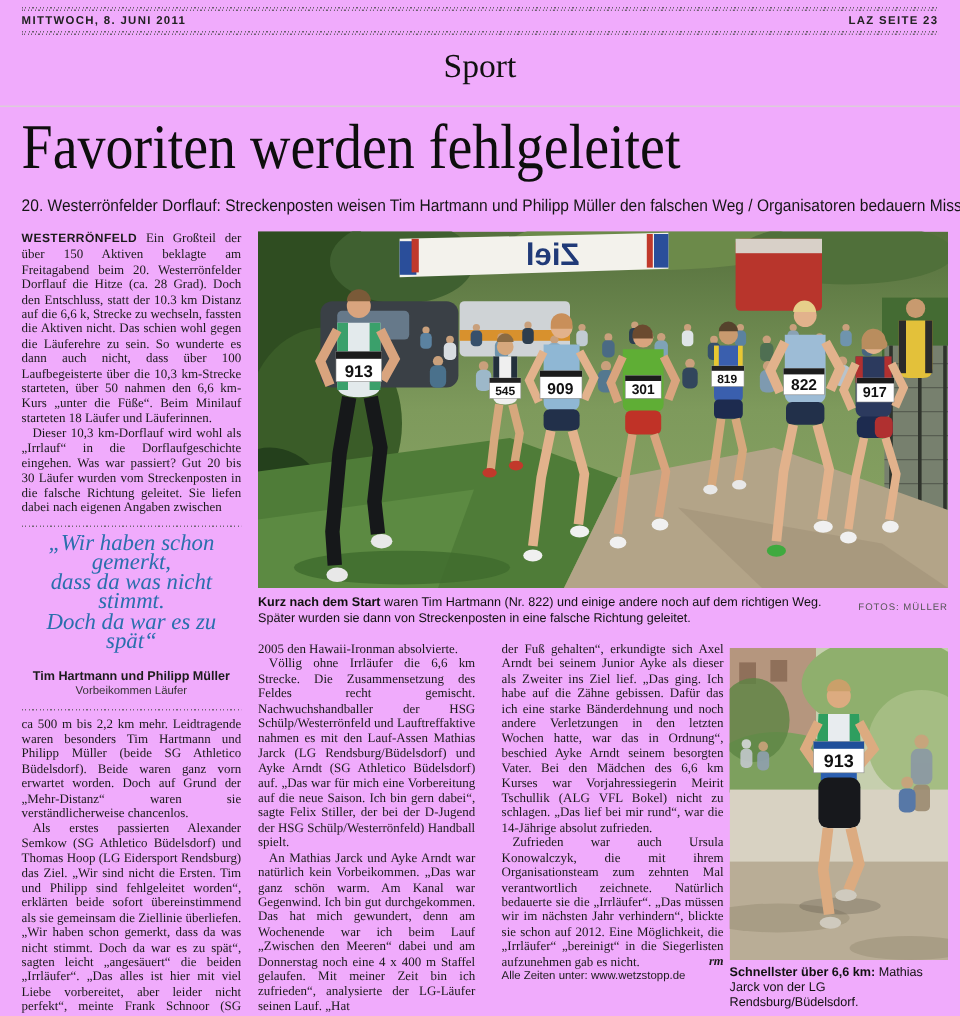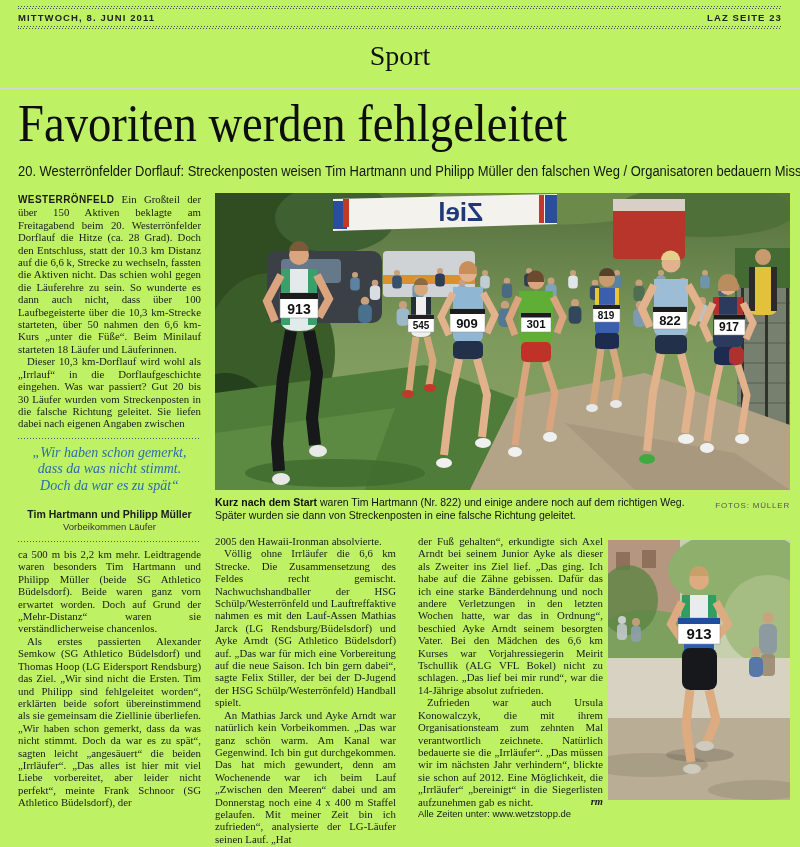--- a/index.html
+++ b/index.html
@@ -1,17 +1,17 @@
 <!DOCTYPE html>
 <html lang="de"><head>
 <meta charset="utf-8">
 <style>
   html,body{margin:0;padding:0;background:#ffffff;}
   #page{
-    position:relative;width:800px;height:847px;background:#bef264;
+    position:relative;width:800px;height:847px;background:#f0abfc;
     overflow:hidden;font-family:"Liberation Serif",serif;color:#1a1a1a;
   }
   
   .masthead{
     position:absolute;left:18px;right:18px;top:8px;
     font-family:"Liberation Sans",sans-serif;font-weight:bold;font-size:9.5px;
     letter-spacing:1.1px;color:#222;
     padding:4px 0 5px 0;
   }
   .dotrule{height:3px;
@@ -45,21 +45,21 @@
   .bodytext p{margin:0;}
   .bodytext p.ind{text-indent:9px;}
   .lead-in{font-family:"Liberation Sans",sans-serif;font-weight:bold;font-size:10px;letter-spacing:.4px;}
   #col1{position:absolute;left:18px;top:193px;width:183px;}
   #col2{position:absolute;left:215px;top:535px;width:181px;}
   #col3{position:absolute;left:418px;top:535px;width:185px;}
   .dotrule-sm{height:2px;margin:7px 0 6px 0;
     background-image:repeating-linear-gradient(90deg,#555 0 1px,transparent 1px 3px);
     background-size:auto 1px;background-repeat:repeat-x;background-position:0 1px;}
   .pull-quote{
-    font-size:14px;line-height:16.5px;font-style:italic;text-align:center;
+    font-size:19px;line-height:16.5px;font-style:italic;text-align:center;
     white-space:pre-line;margin:6px 0 14px 0;
   }
   .quote-author{
     font-family:"Liberation Sans",sans-serif;font-weight:bold;font-size:10.5px;
     text-align:center;color:#1c1c1c;margin-top:4px;
   }
   .quote-role{
     font-family:"Liberation Sans",sans-serif;font-size:9.5px;text-align:center;color:#333;
   }
   .sig{float:right;font-style:italic;font-weight:bold;font-size:10.5px;}
@@ -380,14 +380,17 @@
         <text x="91" y="99" text-anchor="middle" font-family="Liberation Sans, sans-serif" font-size="15" font-weight="bold" fill="#111">913</text>
         <rect x="74" y="108" width="35" height="42" rx="8" fill="#17181c"></rect>
         <polyline points="82,150 78,185 83,222" fill="none" stroke="#dcab80" stroke-width="9"></polyline>
         <polyline points="101,150 108,180 99,202" fill="none" stroke="#dcab80" stroke-width="9"></polyline>
         <ellipse cx="84" cy="229" rx="9" ry="5" fill="#cfcabe"></ellipse>
         <ellipse cx="97" cy="206" rx="9" ry="5" fill="#cfcabe"></ellipse>
       </g>
     </svg>
   </div>
 
+  <div id="side-caption">
+    <span class="cap-lead">Schnellster über 6,6 km:</span><span> Mathias Jarck von der LG Rendsburg/Büdelsdorf.</span>
+  </div>
 
 </div>
 
 </body></html>

